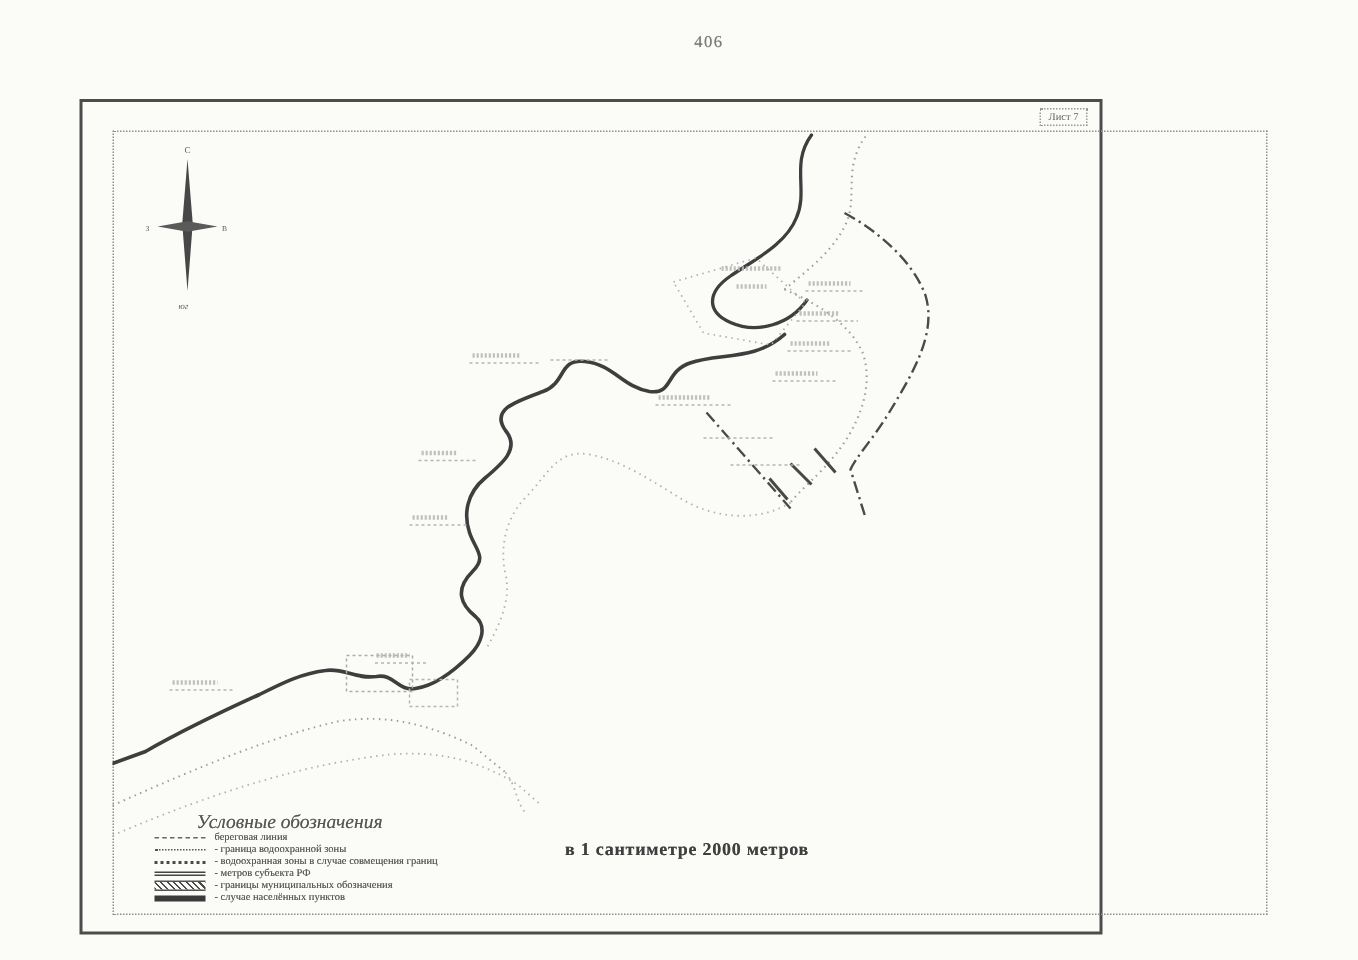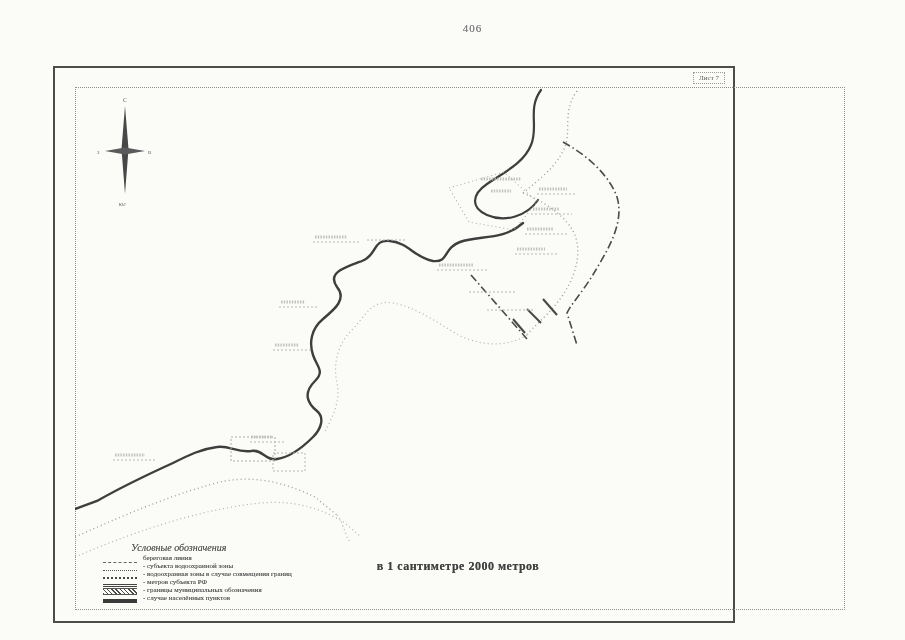--- a/index.html
+++ b/index.html
@@ -30,22 +30,22 @@
     font-size:7px;color:#5f5f5f;background:transparent;
   }
   .compass{position:absolute;left:40px;top:26px;width:60px;height:118px;}
   .compass text{font-family:"Liberation Serif",serif;fill:#5a5a5a;}
   .map-canvas{position:absolute;left:20px;top:19px;width:770px;height:523px;}
   .legend{
     position:absolute;left:48px;top:476px;width:270px;
     font-size:7px;color:#565656;line-height:8.5px;
     text-shadow:0 0 .4px #888;
   }
-  .legend-title{margin:0 0 2px 28px;font-style:italic;font-size:10px;}
-  .legend-row{display:flex;align-items:flex-end;height:8px;}
+  .legend-title{margin:0 0 2px 28px;font-style:italic;font-size:13px;}
+  .legend-row{display:flex;align-items:center;height:8px;}
   .legend-swatch{width:34px;margin-right:6px;flex:0 0 34px;height:0;position:relative;top:0;}
   .sw-1{border-top:1px dashed #666;}
   .sw-2{border-top:1px dotted #555;}
   .sw-3{border-top:2px dotted #4a4a4a;}
   .sw-4{border-top:3px double #444;}
   .sw-5{height:5px;background:repeating-linear-gradient(45deg,#4a4a4a 0 1px,transparent 1px 3px);border-top:1px solid #555;border-bottom:1px solid #555;}
   .sw-6{height:4px;background:#3a3a3a;}
   .scale-block{
     position:absolute;left:293px;top:482px;width:220px;text-align:center;
     color:#3f3f3f;
@@ -135,21 +135,21 @@
   </svg>
 
   <div class="legend">
     <div class="legend-title">Условные обозначения</div>
     <div class="legend-row">
       <div class="legend-swatch sw-1"></div>
       <span>береговая линия</span>
     </div>
     <div class="legend-row">
       <div class="legend-swatch sw-2"></div>
-      <span>- субъекта водоохранной зоны</span>
+      <span>- граница водоохранной зоны</span>
     </div>
     <div class="legend-row">
       <div class="legend-swatch sw-3"></div>
       <span>- водоохранная зоны в случае совмещения границ</span>
     </div>
     <div class="legend-row">
       <div class="legend-swatch sw-4"></div>
       <span>- метров субъекта РФ</span>
     </div>
     <div class="legend-row">

